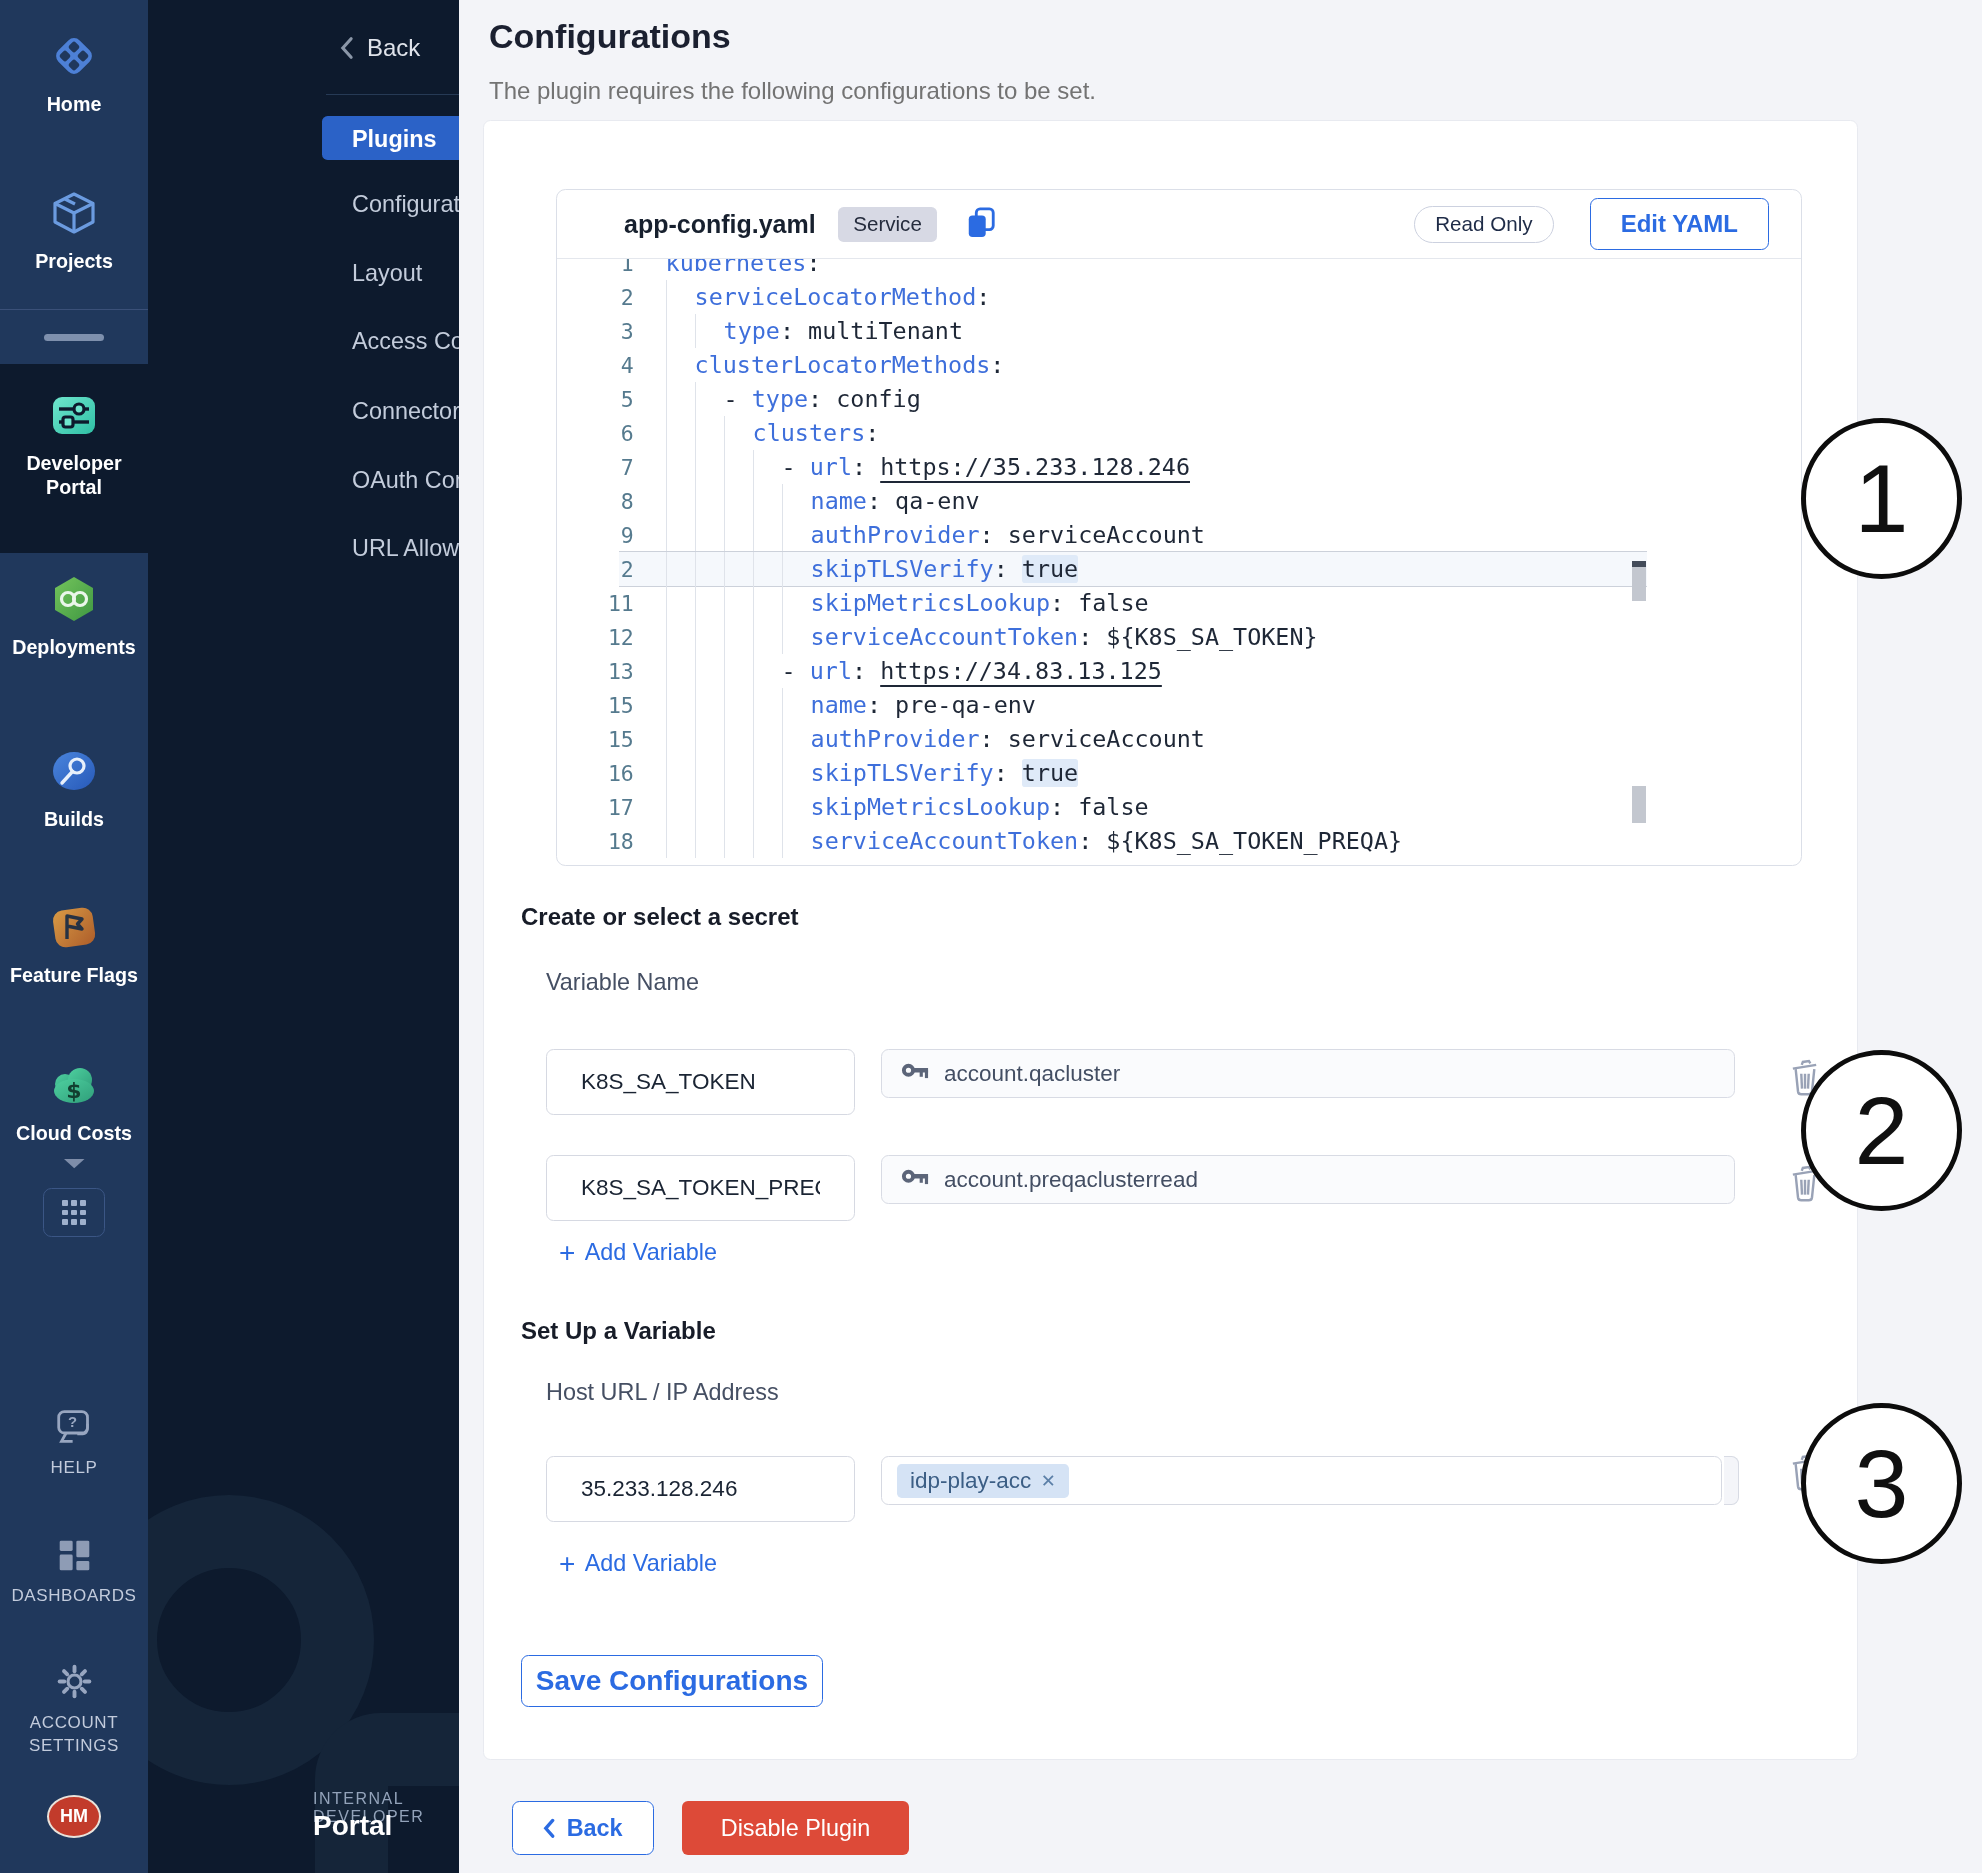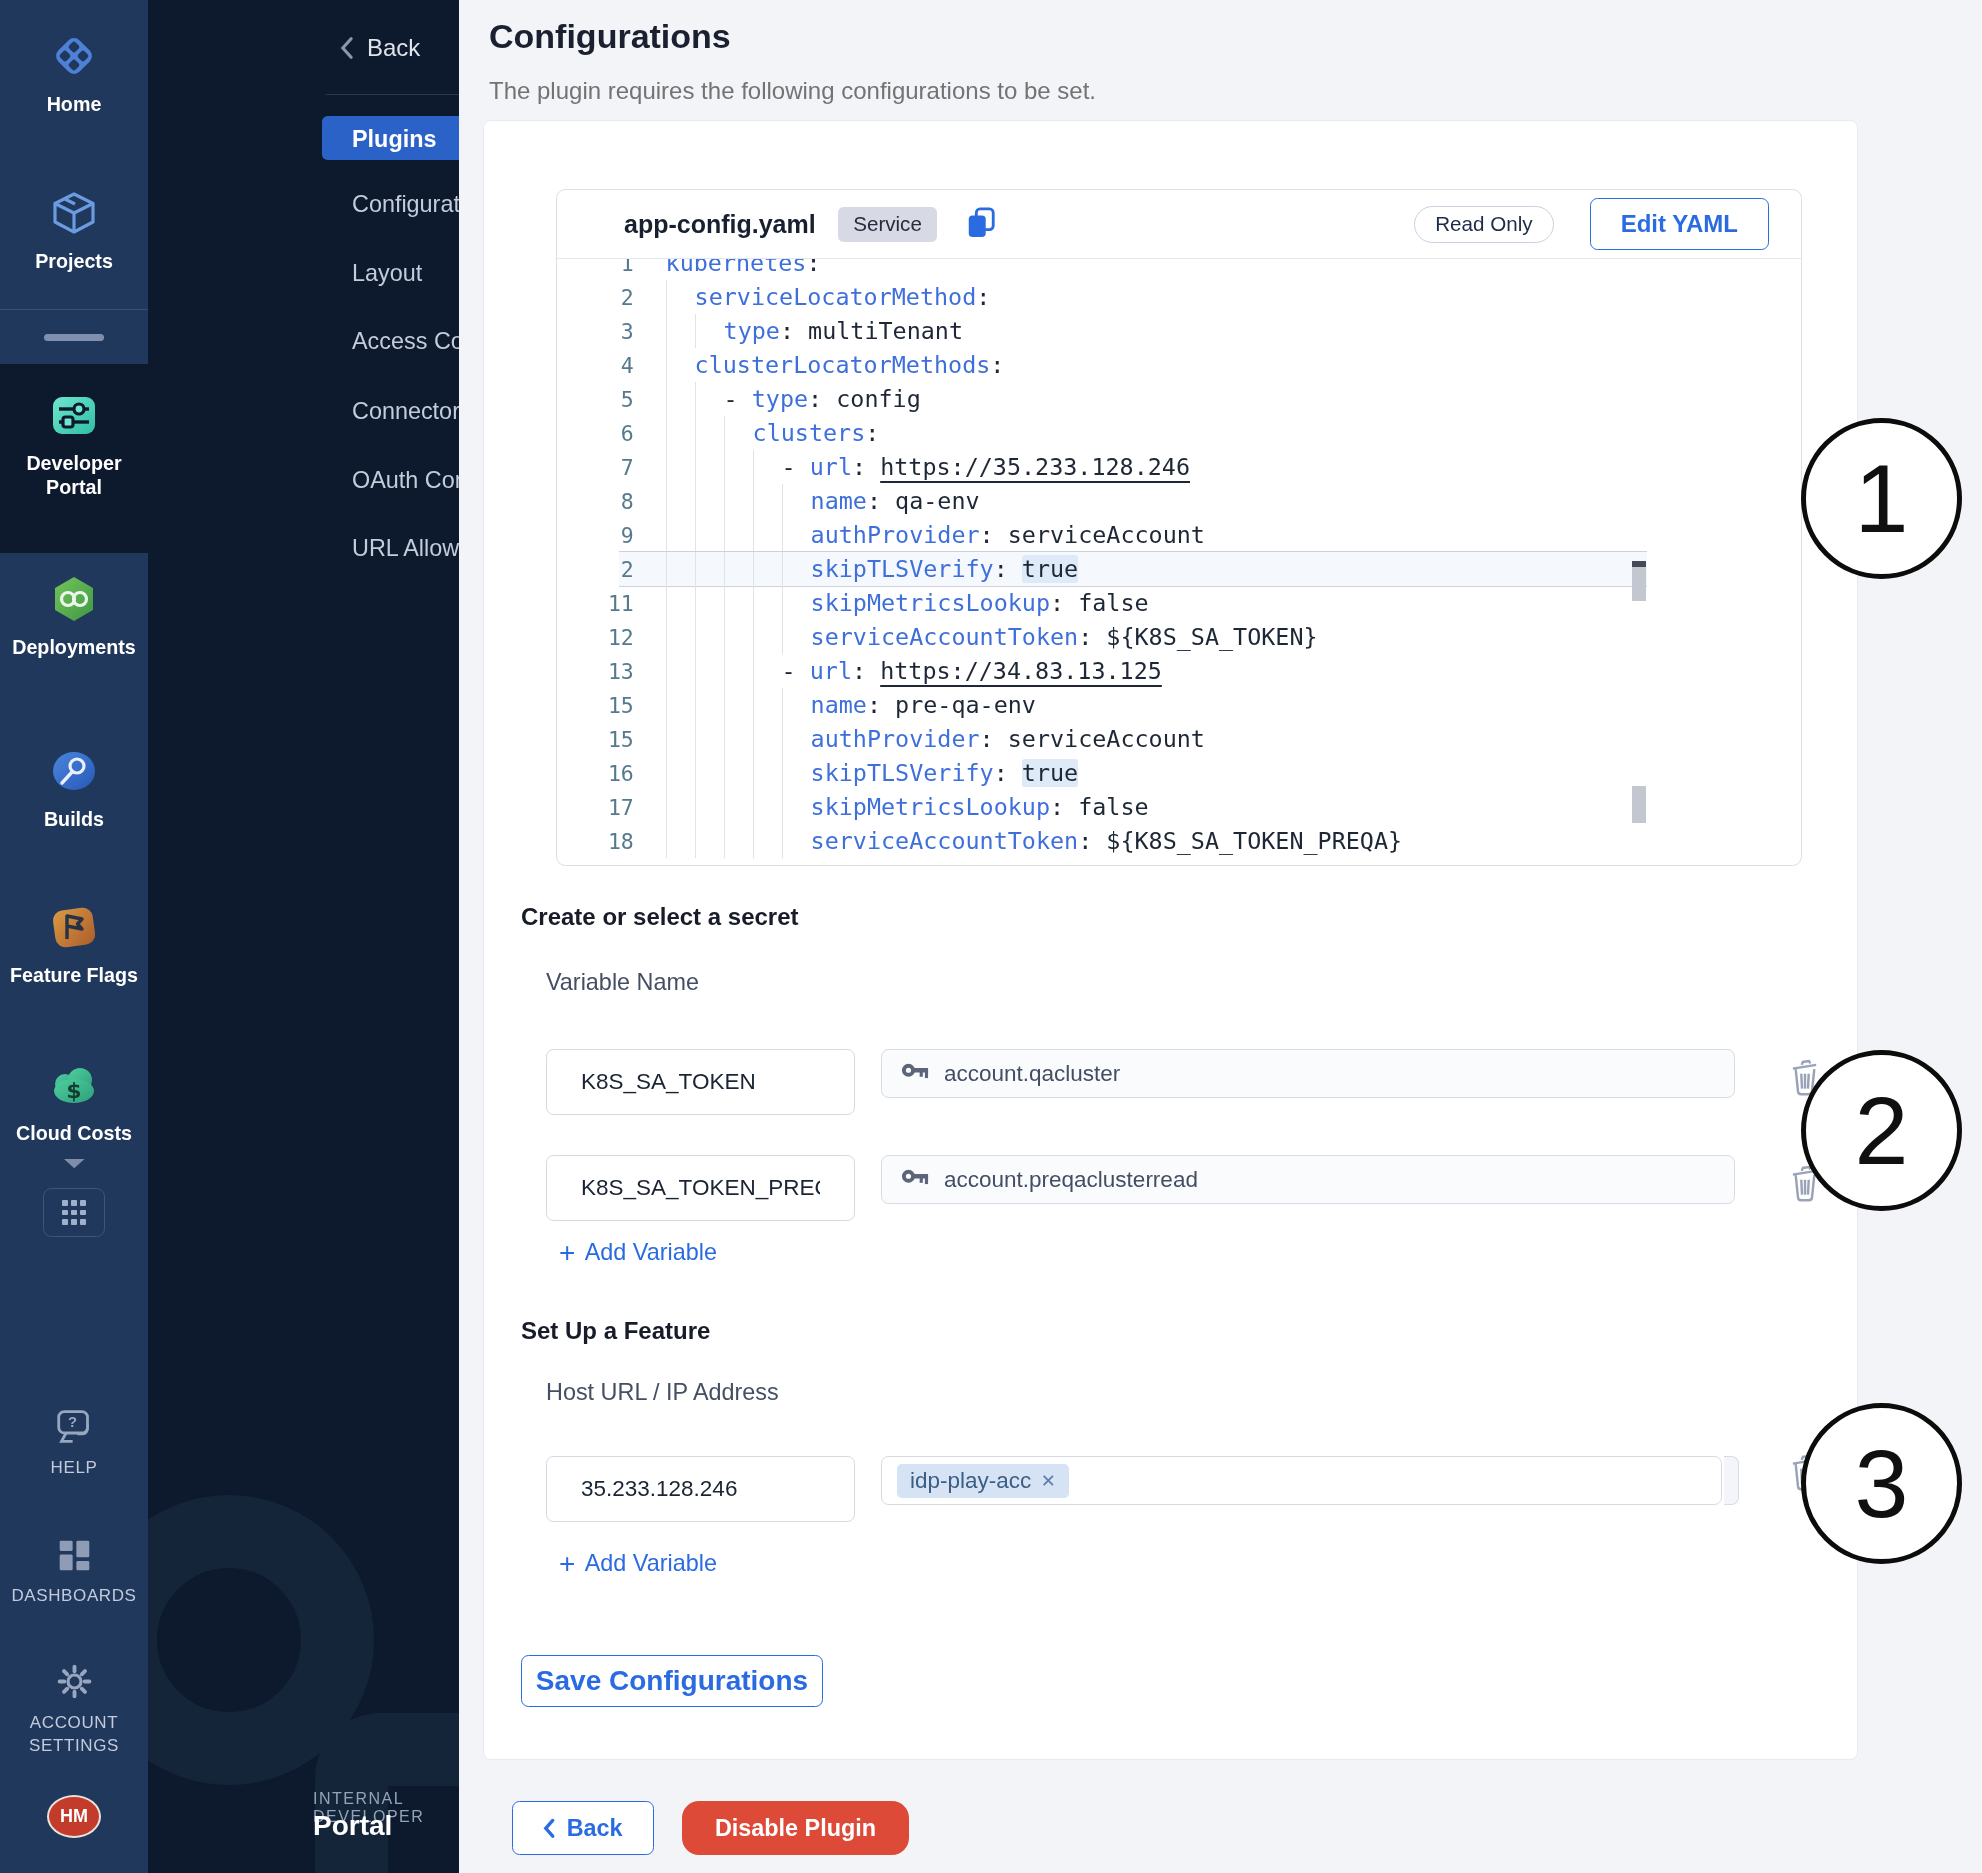--- a/index.html
+++ b/index.html
@@ -67,21 +67,21 @@
   .secret-field { position:absolute; width:854px; height:49px; border:0.9px solid #d8dbe4; border-radius:7.5px; background:#fafbfd; display:flex; align-items:center; gap:15px; padding:0 19px; font-size:22.5px; color:#434e63; cursor:pointer; z-index:1; }
   .tag-field { position:absolute; width:841px; height:49px; border:0.9px solid #d6d9e2; border-radius:7.5px; background:#fff; display:flex; align-items:center; padding:0 15px; z-index:1; }
   .tag-sliver { position:absolute; left:1724px; width:15px; height:49px; border:0.9px solid #d8dbe4; border-left:none; border-radius:0 7.5px 7.5px 0; background:#f4f5f9; z-index:1; }
   .chip { background:#d5e3f5; border-radius:4.7px; height:34px; display:flex; align-items:center; gap:9.4px; padding:0 13px; font-size:22.5px; color:#3b5e85; }
   .chip .x { font-size:18px; color:#5c80a8; cursor:pointer; }
   .add-variable { position:absolute; display:flex; align-items:center; gap:9.4px; color:#2b6be2; font-size:23.4px; font-weight:500; cursor:pointer; z-index:1; }
   .add-variable .plus { font-size:28px; font-weight:400; line-height:24px; }
   .trash { position:absolute; width:34px; height:41px; cursor:pointer; z-index:1; }
   #save-btn { position:absolute; left:521px; top:1655px; width:302px; height:52px; border:1.9px solid #2b6be2; border-radius:7.5px; background:#fff; color:#2b6be2; font-size:28px; font-weight:700; display:flex; align-items:center; justify-content:center; cursor:pointer; z-index:1; }
   #footer-back-btn { position:absolute; left:512px; top:1801px; width:142px; height:54px; border:1.9px solid #2b6be2; border-radius:7.5px; background:#fff; color:#2b6be2; font-size:23.4px; font-weight:700; display:flex; align-items:center; justify-content:center; gap:11.2px; cursor:pointer; }
-  #disable-btn { position:absolute; left:682px; top:1801px; width:227px; height:54px; border-radius:17px; background:#dd4a38; color:#fff; font-size:23.4px; font-weight:700; display:flex; align-items:center; justify-content:center; border:none; cursor:pointer; }
+  #disable-btn { position:absolute; left:682px; top:1801px; width:227px; height:54px; border-radius:6px; background:#dd4a38; color:#fff; font-size:23.4px; font-weight:400; display:flex; align-items:center; justify-content:center; border:none; cursor:pointer; }
   .anno-circle { position:absolute; width:161px; height:161px; border:5.6px solid #0c0c0c; border-radius:50%; background:#ffffff; display:flex; align-items:center; justify-content:center; font-size:97px; color:#101010; z-index:6; }
   #anno-1 { left:1801px; top:418px; }
   #anno-2 { left:1801px; top:1050px; }
   #anno-3 { left:1801px; top:1403px; }
 </style>
 </head>
 <body>
 
 <div id="root">
 
@@ -385,21 +385,21 @@
       <line x1="5" y1="12.5" x2="30" y2="8.5"></line>
       <path d="M14.5 8.5 l1.2-3.2 6.5-1 1.5 2.6"></path>
     </svg>
   </span>
 
   <div class="add-variable" style="left:559px; top:1239px">
     <span class="plus">+</span>
     <span>Add Variable</span>
   </div>
 
-  <div class="section-heading" style="left:521px; top:1317px">Set Up a Feature</div>
+  <div class="section-heading" style="left:521px; top:1317px">Set Up a Variable</div>
   <div class="field-label" style="left:546px; top:1379px">Host URL / IP Address</div>
 
   <input class="name-input" style="left: 546px; top: 1456px;" value="35.233.128.246">
   <div class="tag-field" style="left:881px; top:1456px">
     <span class="chip">
       <span>idp-play-acc</span>
       <span class="x">✕</span>
     </span>
   </div>
   <div class="tag-sliver" style="top:1456px"></div>

